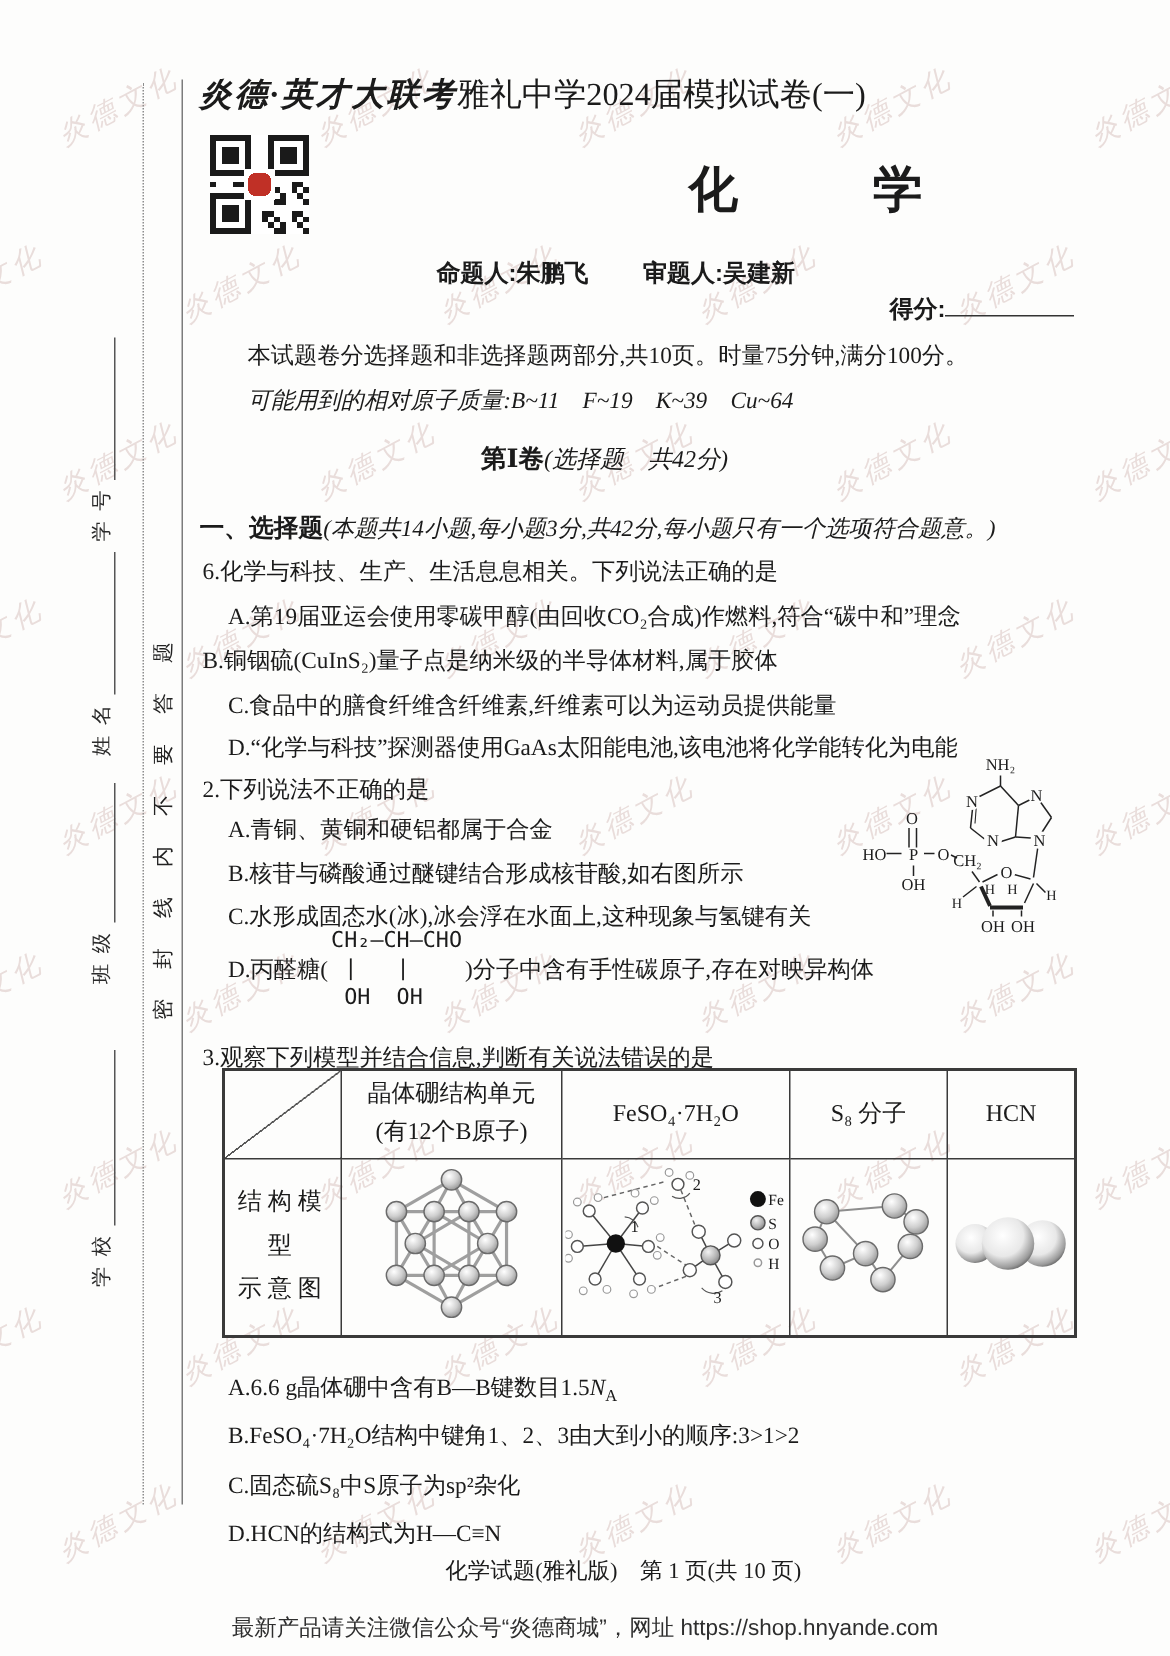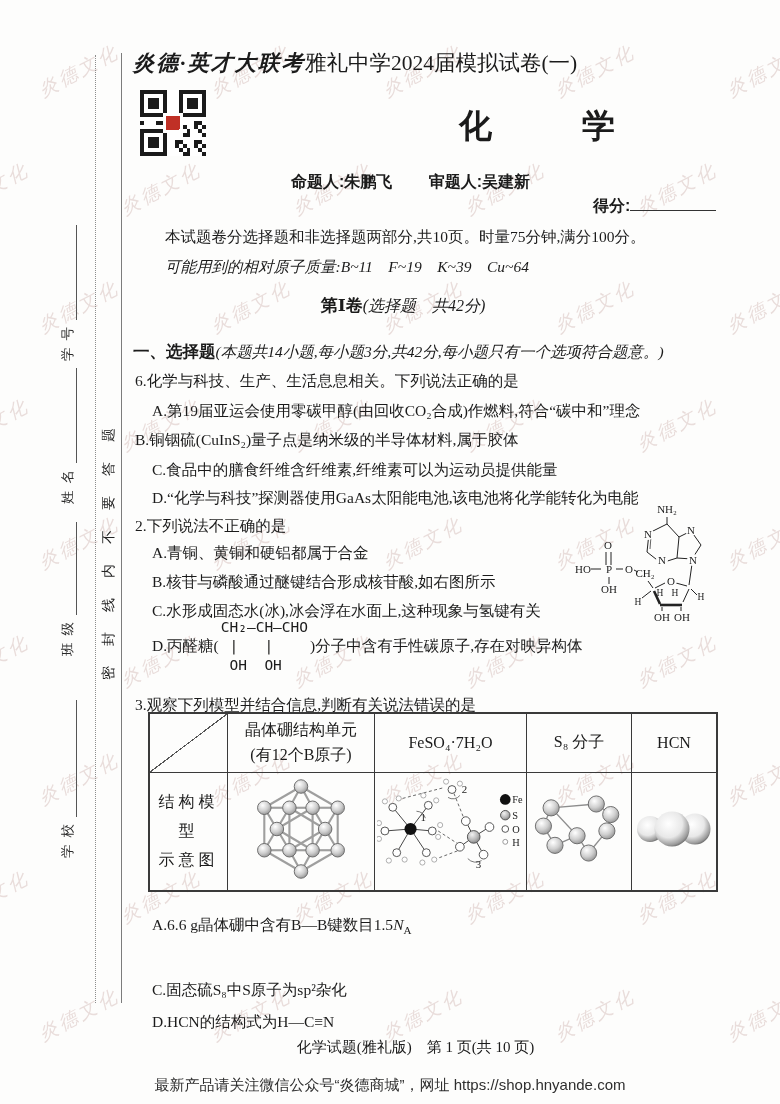--- a/index.html
+++ b/index.html
@@ -473,19 +473,20 @@
             <circle cx="38" cy="26" r="17.5" fill="url(#gH)"></circle>
           </svg>
         </td>
       </tr>
     </tbody>
       </table>
 
     <div class="t" style="left:152px;top:915px;">
       <span>A.6.6 g晶体硼中含有B—B键数目1.5</span><i>N</i><sub style="font-size:11px;">A</sub>
     </div>
+    <div class="t" style="left:152px;top:947px;">B.FeSO₄·7H₂O结构中键角1、2、3由大到小的顺序:3&gt;1&gt;2</div>
     <div class="t" style="left:152px;top:980px;">C.固态硫S₈中S原子为sp²杂化</div>
     <div class="t" style="left:152px;top:1012px;">D.HCN的结构式为H—C≡N</div>
 
     <div class="footer">化学试题(雅礼版)　第 1 页(共 10 页)</div>
     <div class="promo">最新产品请关注微信公众号“炎德商城”，网址 https://shop.hnyande.com</div>
   </div>
 </div>
 
 </body></html>

